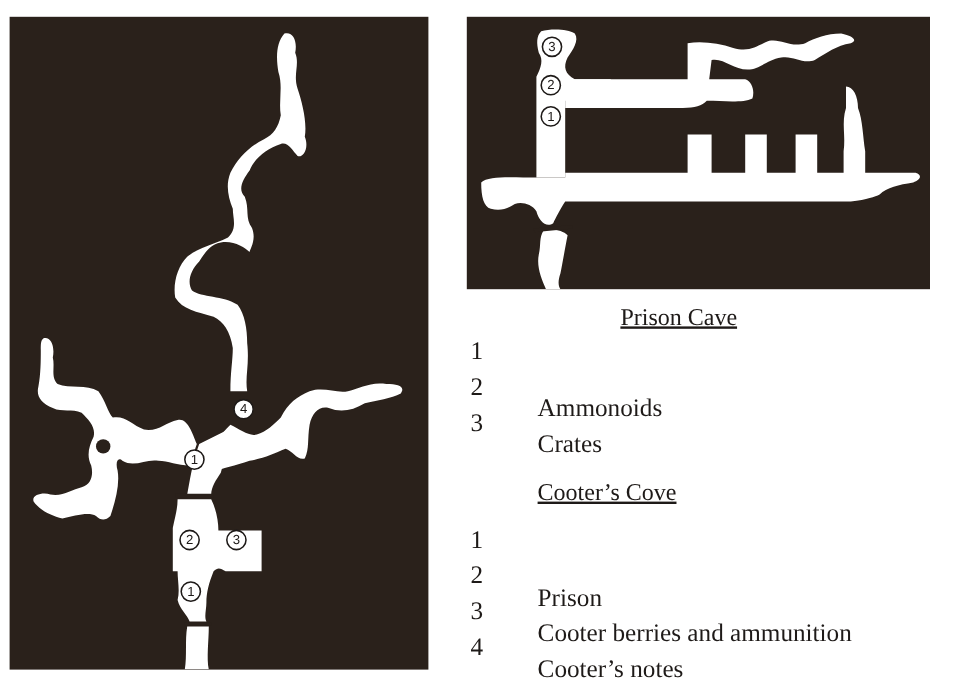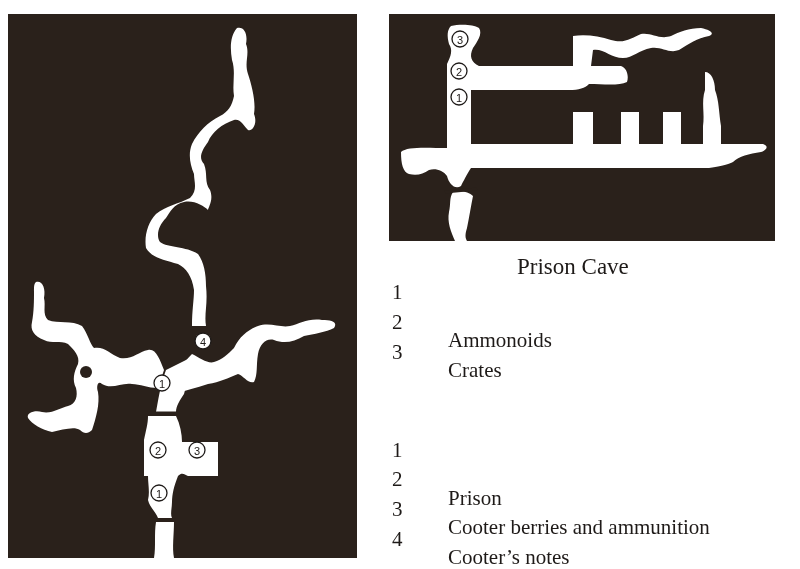--- a/index.html
+++ b/index.html
@@ -8,21 +8,21 @@
     .map-panel { position: absolute; background: #2a211b; overflow: hidden; }
     #cove-map { left: 8px; top: 14px; width: 349px; height: 544px; }
     #prison-map { left: 389px; top: 14px; width: 386px; height: 227px; }
     .map-panel svg { position: absolute; left: 0; top: 0; }
     .cave { fill: #ffffff; stroke: none; }
     .marker circle { fill: #ffffff; stroke: #1e1a18; stroke-width: 1.3; }
     .marker text { font-family: "Liberation Sans", "DejaVu Sans", sans-serif; font-size: 11px;
                    fill: #1e1a18; text-anchor: middle; dominant-baseline: central; }
     .door { stroke: #2a211b; stroke-width: 3; }
     .legend { position: absolute; }
-    .legend-title { position: absolute; font-size: 23px; white-space: nowrap; }
+    .legend-title { position: absolute; font-size: 20px; white-space: nowrap; text-decoration: underline; }
     .legend-row { position: absolute; font-size: 21px; white-space: nowrap; height: 26px; }
     .legend-row .num { position: absolute; left: 0; width: 20px; }
     .legend-row .label { position: absolute; left: 56px; margin-top: 48px; }
   </style>
 </head>
 <body>
 
 <div id="cove-map" class="map-panel">
   <svg width="349" height="544" viewBox="0 0 349 544">
     <g class="cave">
@@ -113,20 +113,21 @@
   <div class="legend-row" style="left:0; top:56px; width:400px;">
     <span class="num">2</span>
     <span class="label">Crates</span>
   </div>
   <div class="legend-row" style="left:0; top:86px; width:400px;">
     <span class="num">3</span>
   </div>
 </div>
 
 <div class="legend" style="left:392px; top:400px; width:408px; height:160px;">
+  <div class="legend-title" style="left:56px; top:0px;">Cooter’s Cove</div>
   <div class="legend-row" style="left:0; top:38px; width:408px;">
     <span class="num">1</span>
     <span class="label">Prison</span>
   </div>
   <div class="legend-row" style="left:0; top:67px; width:408px;">
     <span class="num">2</span>
     <span class="label">Cooter berries and ammunition</span>
   </div>
   <div class="legend-row" style="left:0; top:97px; width:408px;">
     <span class="num">3</span>

